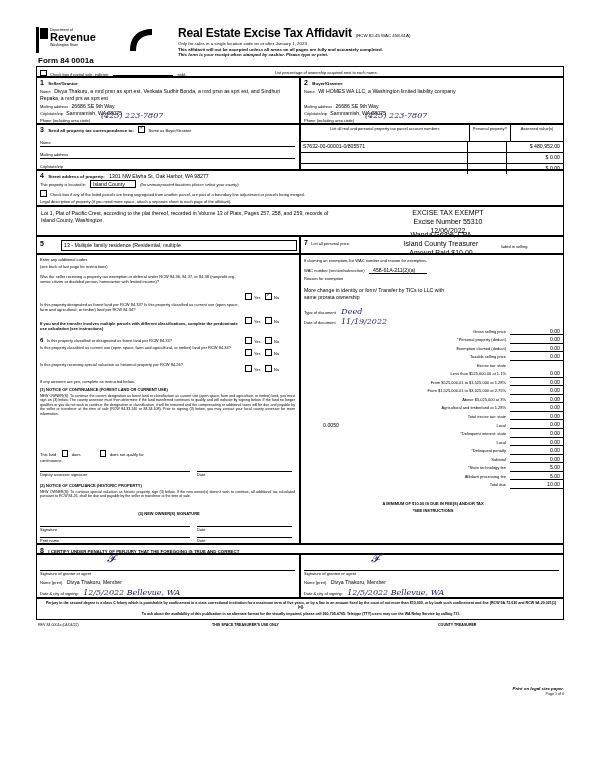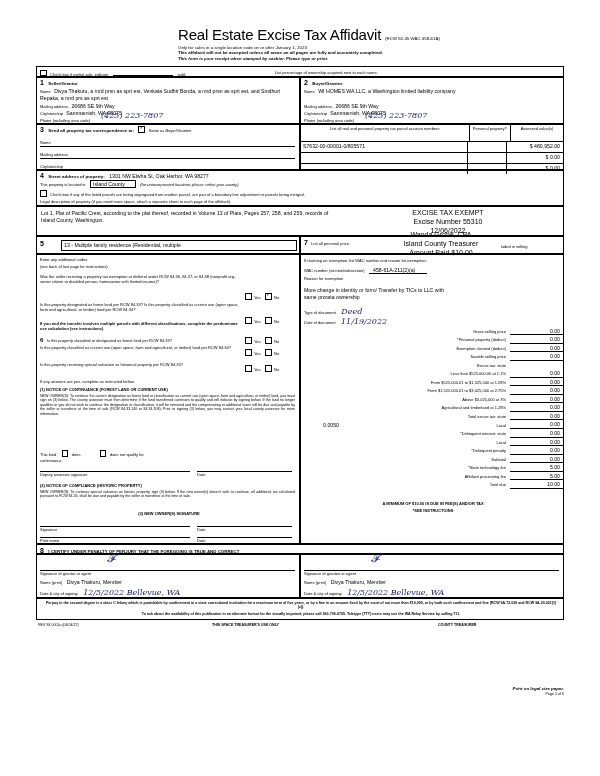--- a/index.html
+++ b/index.html
@@ -14,36 +14,55 @@
   .bb{border-bottom:0.7px solid #000;}
   .br{border-right:0.7px solid #000;}
   .bold{font-weight:bold;}
   .ital{font-style:italic;}
   .ctr{text-align:center;}
   .rt{text-align:right;}
   .sm{font-size:4.4px;}
   .xs{font-size:4.0px;}
   .tiny{font-size:3.6px;}
   .num{font-weight:bold;font-size:7px;}
-  .title{font-size:15px;font-weight:normal;letter-spacing:-0.2px;}
+  .title{font-size:12px;font-weight:bold;letter-spacing:-0.2px;}
   .formno{font-size:8px;font-weight:bold;}
   .handw{font-family:"DejaVu Serif", serif;font-style:italic;font-size:8px;color:#1a1a6e;}
   .fill{font-size:5.2px;}
   .chk{display:inline-block;width:4.6px;height:4.6px;border:0.7px solid #000;vertical-align:-0.5px;}
   .chkf{display:inline-block;width:4.6px;height:4.6px;border:0.7px solid #000;vertical-align:-0.5px;position:relative;}
   .chkf:after{content:"\2713";position:absolute;left:0.2px;top:-1.6px;font-size:5px;line-height:5px;}
   .row{display:flex;}
   .stamp{font-size:7px;}
 </style>
 </head>
 <body>
 
 <div class="page">
   <div class="sheet">
 
+    <div class="bx" style="left:0;top:0;width:142px;height:30px;">
+      <div style="position:absolute;left:14px;top:2px;width:70px;">
+        <div class="tiny">Department of</div>
+        <div style="font-size:11px;font-weight:bold;line-height:11px;">Revenue</div>
+        <div class="tiny">Washington State</div>
+      </div>
+      <div style="position:absolute;left:0;top:1px;width:12px;height:26px;">
+        <svg width="12" height="26" viewBox="0 0 12 26">
+            <rect x="0" y="0" width="3" height="26" fill="#000"></rect>
+            <rect x="4" y="1" width="8" height="11" fill="#000"></rect>
+          </svg>
+      </div>
+      <div style="position:absolute;left:92px;top:1px;width:26px;height:26px;">
+        <svg width="26" height="26" viewBox="0 0 26 26">
+            <path d="M2 24 C2 8, 12 2, 24 2 L24 8 C14 8, 8 13, 8 24 Z" fill="#000"></path>
+          </svg>
+      </div>
+      <div class="formno" style="position:absolute;left:2px;top:30px;">Form 84 0001a</div>
+    </div>
 
     <div class="bx" style="left:142px;top:0;width:386px;height:38px;">
       <div class="row" style="align-items:baseline;">
         <div class="title">Real Estate Excise Tax Affidavit</div>
         <div class="sm" style="margin-left:4px;">(RCW 82.45 WAC 458-61A)</div>
       </div>
       <div class="sm">Only for sales in a single location code on or after January 1, 2023</div>
       <div class="sm bold">This affidavit will not be accepted unless all areas on all pages are fully and accurately completed.</div>
       <div class="sm bold ital">This form is your receipt when stamped by cashier. Please type or print.</div>
     </div>

